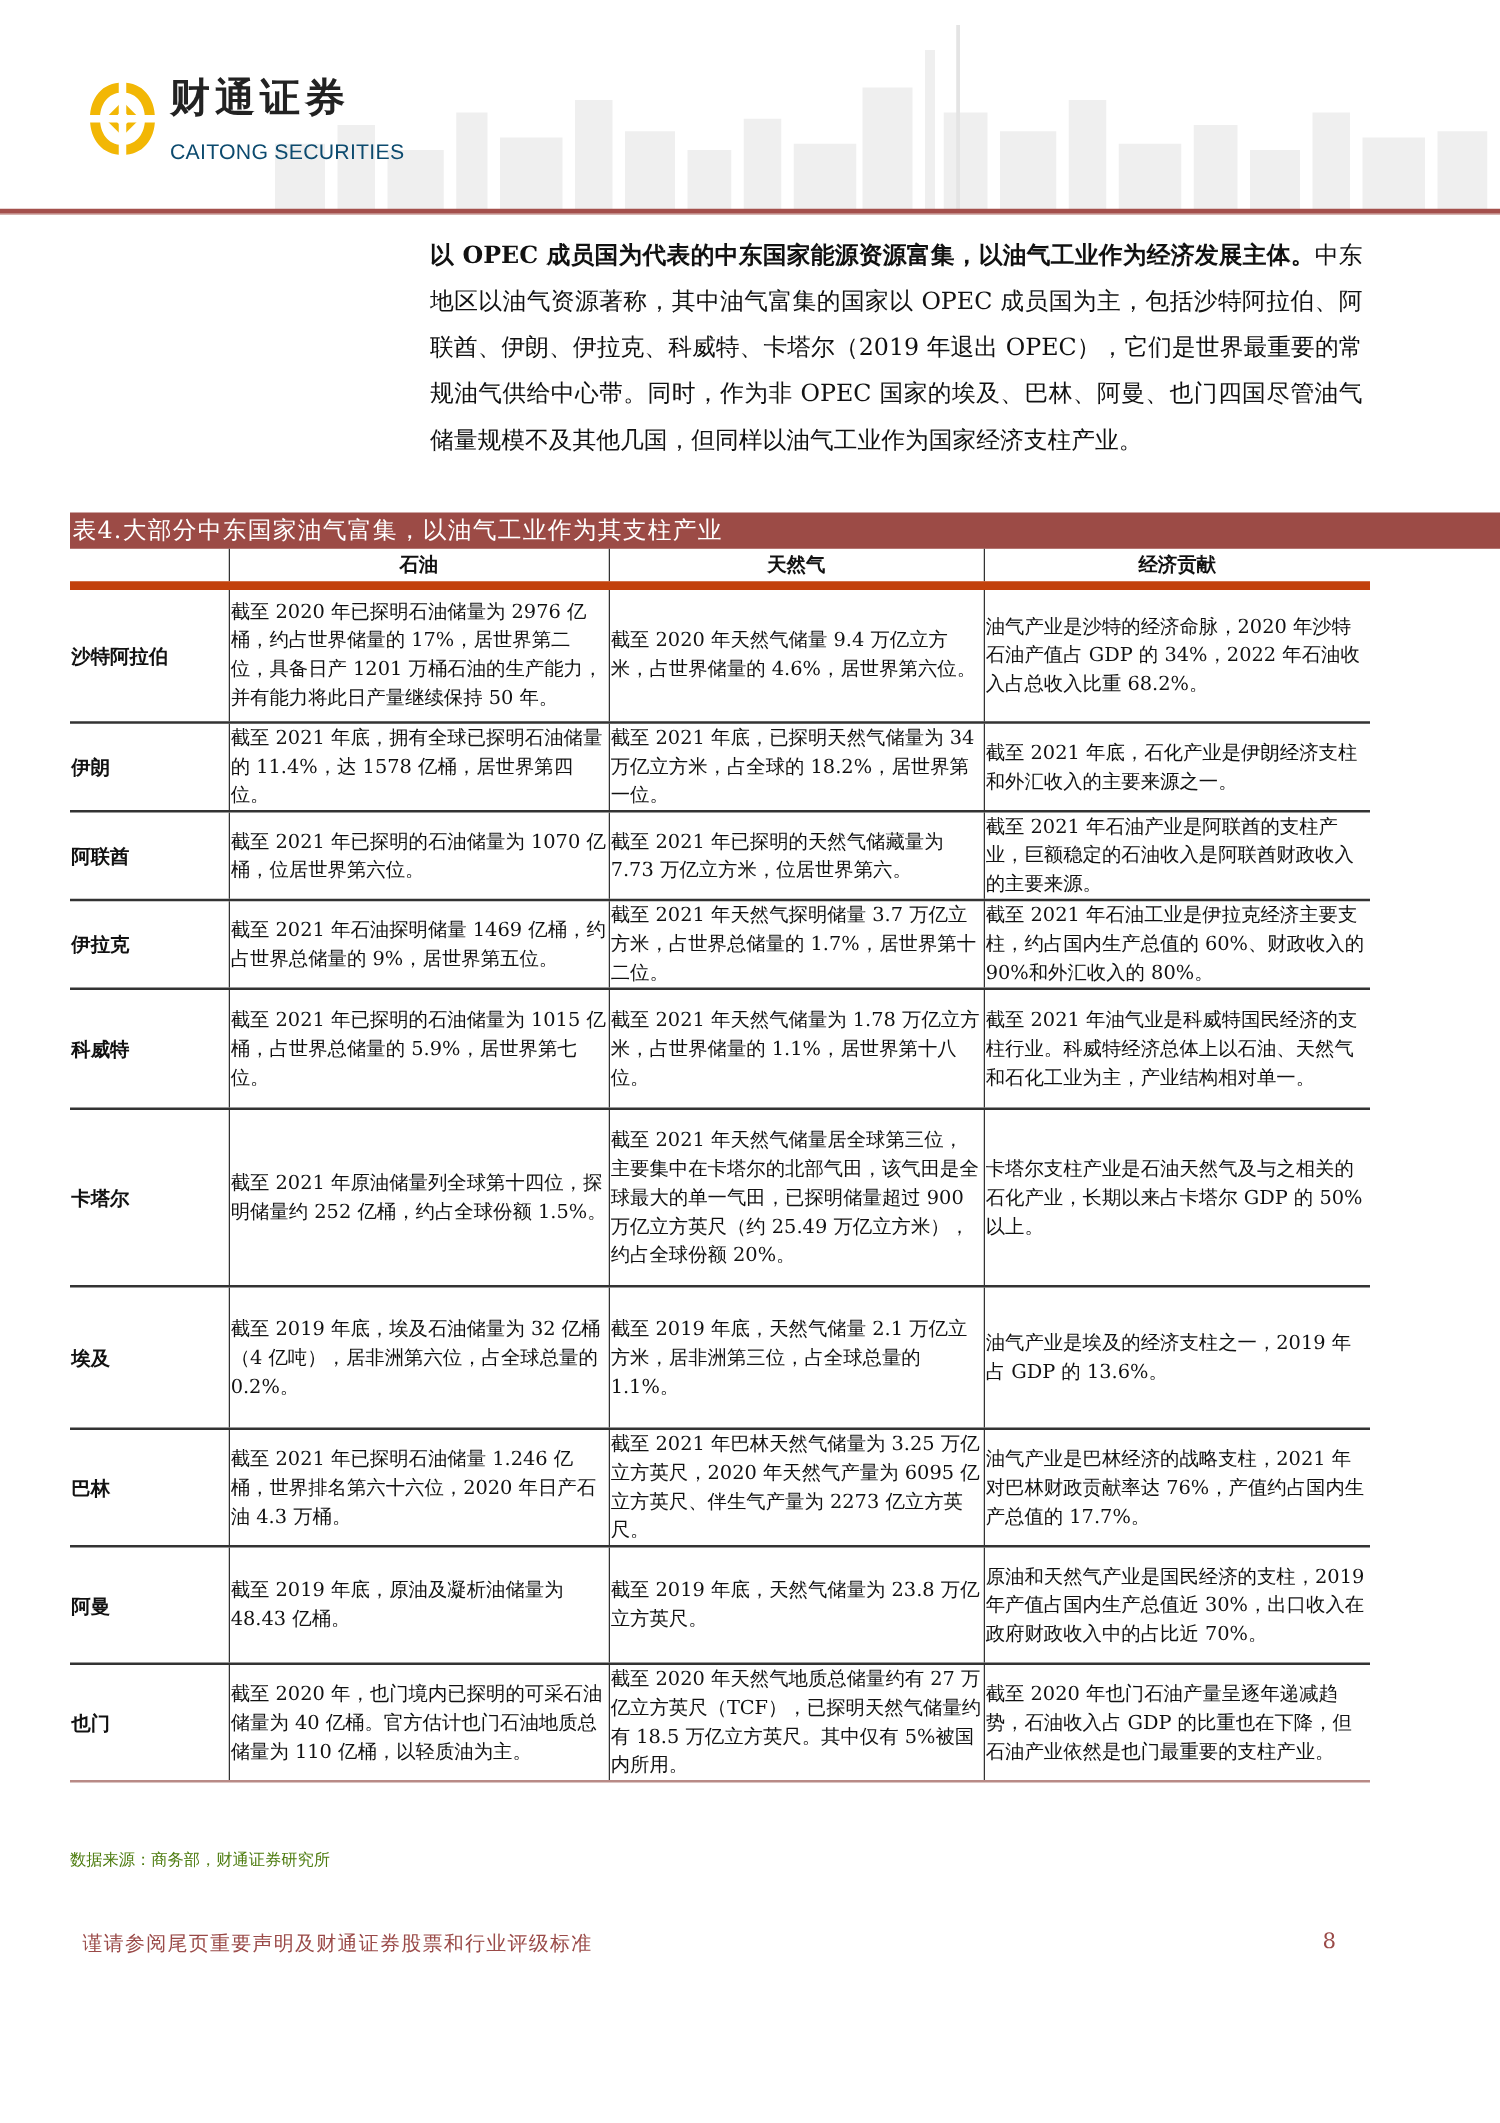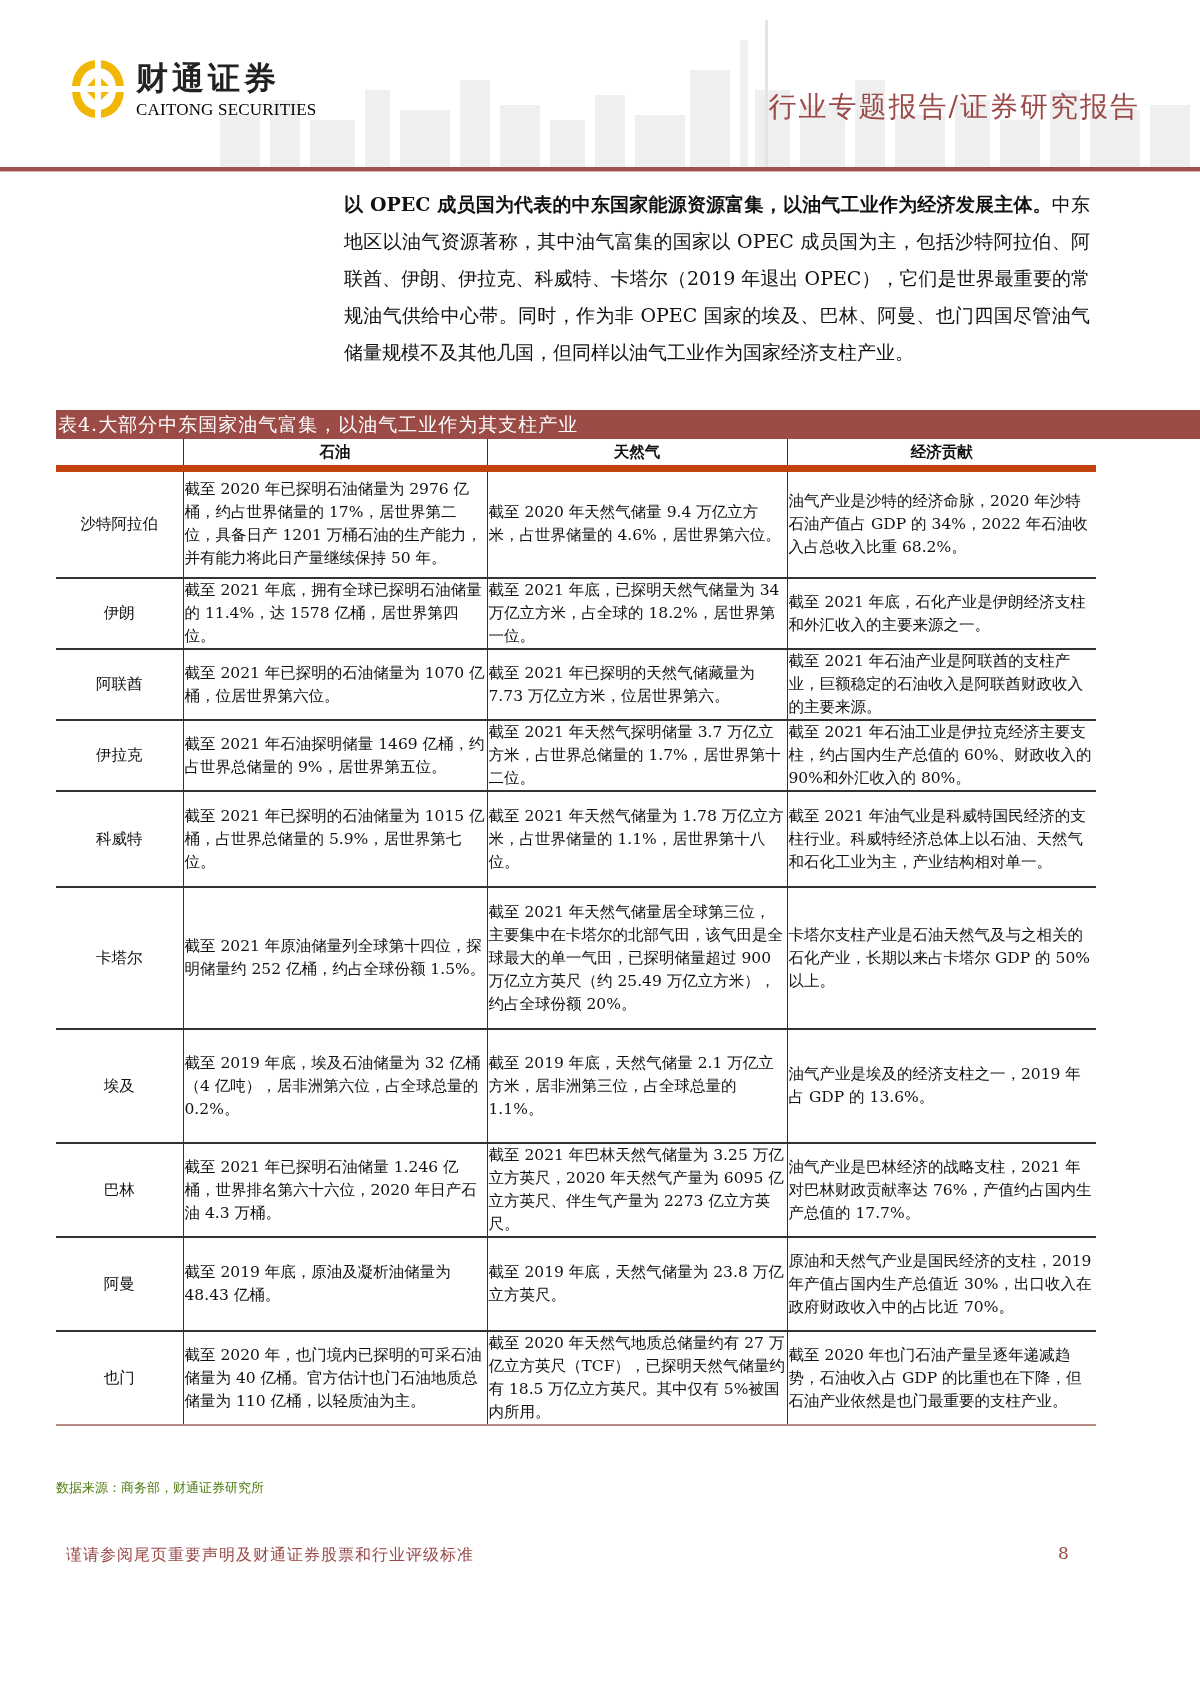--- a/index.html
+++ b/index.html
@@ -4,34 +4,34 @@
 <style>
   * { box-sizing: border-box; margin: 0; padding: 0; }
   body { width: 1200px; height: 1698px; background: #fff; position: relative; overflow: hidden;
          font-family: "DejaVu Serif", "Liberation Serif", serif; color: #111; }
   .header { position: absolute; left: 0; top: 0; width: 1200px; height: 172px; }
   .skyline { position: absolute; left: 220px; top: 20px; width: 970px; height: 150px; }
   .logo { position: absolute; left: 68px; top: 58px; display: flex; align-items: center; }
   .logo-mark { width: 60px; height: 62px; position: relative; }
   .logo-text { margin-left: 8px; }
   .logo-cn { font-family: "DejaVu Sans", sans-serif; font-weight: bold; font-size: 32px; letter-spacing: 4px; color: #222; line-height: 40px; }
-  .logo-en { font-family: Liberation Serif, serif; font-size: 17px; color: #000000; letter-spacing: 0.2px; margin-top: 2px; }
+  .logo-en { font-family: Liberation Sans, sans-serif; font-size: 17px; color: #0c4a6e; letter-spacing: 0.2px; margin-top: 14px; }
   .report-type { position: absolute; right: 60px; top: 88px; font-size: 28px; color: #9a4a48; letter-spacing: 2px; }
   .header-rule { position: absolute; left: 0; top: 167px; width: 1200px; height: 4px; background: #a4504c; }
   .header-rule2 { position: absolute; left: 0; top: 171px; width: 1200px; height: 1px; background: #d6b2ae; }
 
   .intro { position: absolute; left: 344px; top: 186px; width: 746px; font-size: 19px; line-height: 37px; text-align: justify; }
   .intro b { font-weight: bold; }
 
   .table-title { position: absolute; left: 56px; top: 410px; width: 1150px; height: 29px; background: #9c4b46; color: #fff;
                  font-size: 19px; line-height: 29px; padding-left: 2px; letter-spacing: 1px; }
   table { position: absolute; left: 56px; top: 439px; width: 1040px; border-collapse: collapse; font-size: 15.5px; line-height: 23px; }
   th { height: 29px; font-weight: bold; font-size: 15.5px; text-align: center; border-bottom: 7px solid #c2410c; }
   td { vertical-align: middle; padding: 0 1px; border-bottom: 2px solid #333; }
-  td.country { font-weight: normal; text-align: center; width: 127px; }
+  td.country { font-weight: bold; text-align: left; width: 127px; }
   .c1 { width: 304px; } .c2 { width: 300px; } .c3 { width: 309px; margin-top: 20px; }
   th + th, td + td { border-left: 1.5px solid #333; }
   tr.last td { border-bottom: 2px solid #b88a86; }
 
   .source { position: absolute; left: 56px; top: 1446px; font-size: 13px; color: #4d7c0f; margin-top: 33px; }
   .footer-note { position: absolute; left: 66px; top: 1545px; font-size: 16px; color: #9a4a48; letter-spacing: 1px; }
   .page-num { position: absolute; left: 1058px; top: 1543px; font-size: 17px; color: #9a4a48; }
 </style>
 </head>
 <body>
@@ -72,21 +72,20 @@
       </g>
       <rect x="0" y="28" width="60" height="6" fill="#fff"></rect>
       <rect x="27" y="0" width="6" height="62" fill="#fff"></rect>
     </svg>
     <div class="logo-text">
       <div class="logo-cn">财通证券</div>
       <div class="logo-en">CAITONG SECURITIES</div>
     </div>
   </div>
 
-  <div class="report-type">行业专题报告/证券研究报告</div>
   <div class="header-rule"></div>
   <div class="header-rule2"></div>
 </div>
 
 <div class="intro">
   <b>以 OPEC 成员国为代表的中东国家能源资源富集，以油气工业作为经济发展主体。</b><span>中东地区以油气资源著称，其中油气富集的国家以 OPEC 成员国为主，包括沙特阿拉伯、阿联酋、伊朗、伊拉克、科威特、卡塔尔（2019 年退出 OPEC），它们是世界最重要的常规油气供给中心带。同时，作为非 OPEC 国家的埃及、巴林、阿曼、也门四国尽管油气储量规模不及其他几国，但同样以油气工业作为国家经济支柱产业。</span>
 </div>
 
 <div class="table-title">表4.大部分中东国家油气富集，以油气工业作为其支柱产业</div>
 

